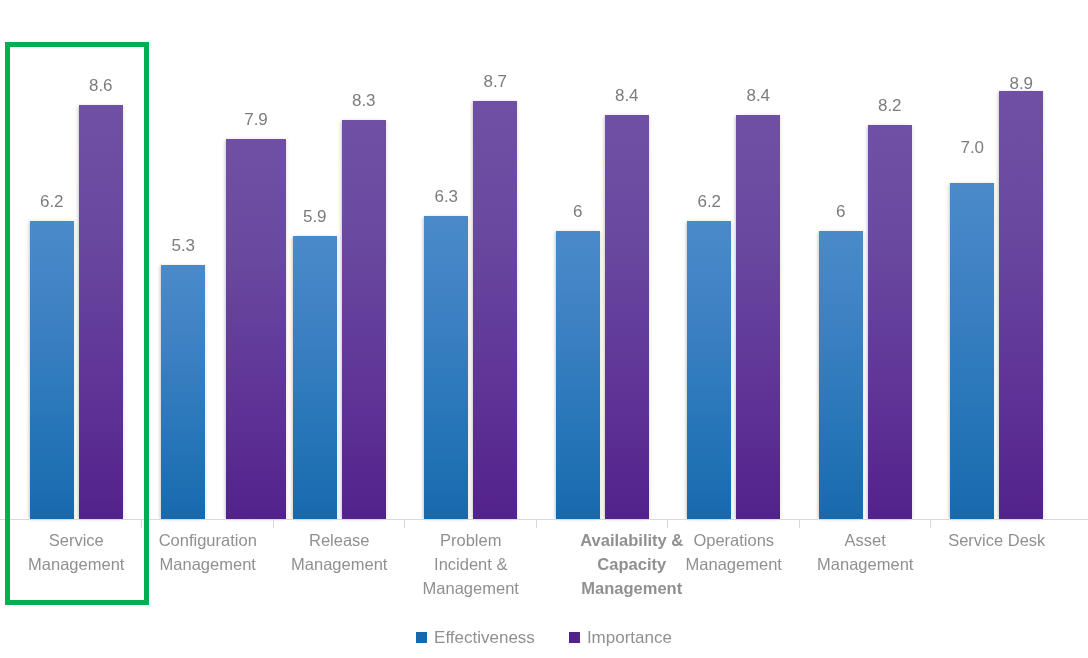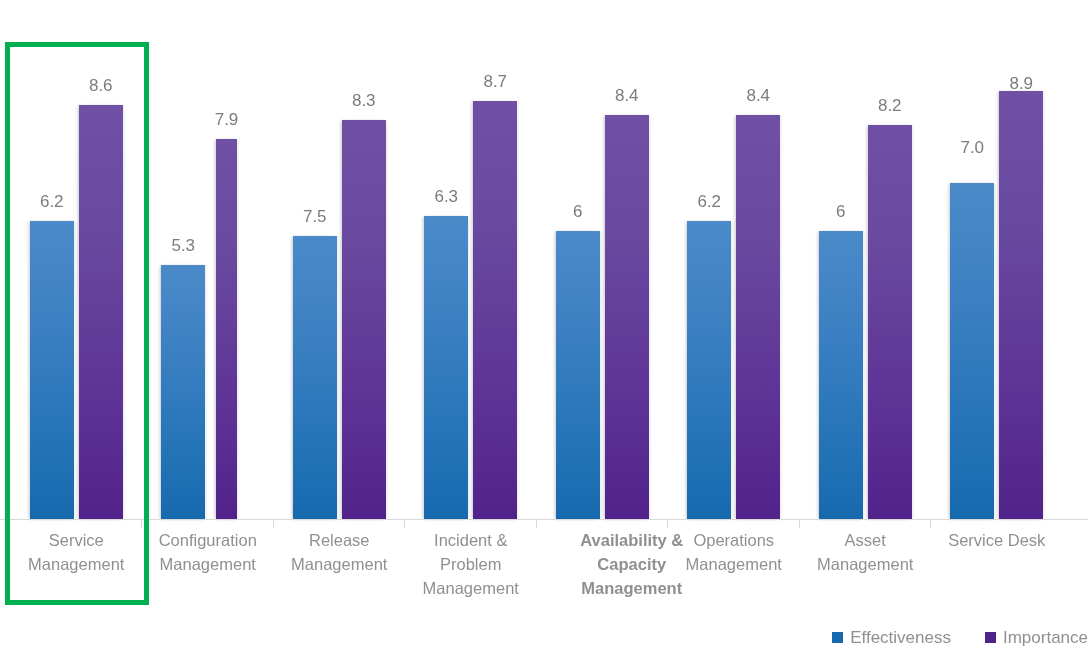--- a/index.html
+++ b/index.html
@@ -103,21 +103,21 @@
   .cat-line { display: block; white-space: nowrap; }
 
   
   #legend {
     position: absolute;
     left: 0;
     top: 624px;
     width: 1088px;
     height: 26px;
     display: flex;
-    justify-content: flex-end;
+    justify-content: center;
     align-items: center;
     gap: 34px;
   }
   .legend-item {
     display: flex;
     align-items: center;
     gap: 7px;
   }
   .legend-swatch {
     width: 11px;
@@ -158,29 +158,29 @@
         <div class="bar-wrap" style="left: 68.25px; width: 44px; height: 519px;">
           <div class="bar series-1" style="height: 414.52px;"></div>
           <span class="bar-label" style="bottom: 425.52px;">8.6</span>
         </div>
       </div>
       <div class="category-group" style="left: 142px; width: 131.5px;">
         <div class="bar-wrap" style="left: 19.25px; width: 44px; height: 519px;">
           <div class="bar series-0" style="height: 255.46px;"></div>
           <span class="bar-label" style="bottom: 266.46px;">5.3</span>
         </div>
-        <div class="bar-wrap" style="left: 74px; width: 21px; height: 519px;">
+        <div class="bar-wrap" style="left: 84px; width: 60px; height: 519px;">
           <div class="bar series-1" style="height: 380.78px;"></div>
           <span class="bar-label" style="bottom: 391.78px;">7.9</span>
         </div>
       </div>
       <div class="category-group" style="left: 273.5px; width: 131.5px;">
         <div class="bar-wrap" style="left: 19.25px; width: 44px; height: 519px;">
           <div class="bar series-0" style="height: 284.38px;"></div>
-          <span class="bar-label" style="bottom: 295.38px;">7.5</span>
+          <span class="bar-label" style="bottom: 295.38px;">5.9</span>
         </div>
         <div class="bar-wrap" style="left: 68.25px; width: 44px; height: 519px;">
           <div class="bar series-1" style="height: 400.06px;"></div>
           <span class="bar-label" style="bottom: 411.06px;">8.3</span>
         </div>
       </div>
       <div class="category-group" style="left: 405px; width: 131.5px;">
         <div class="bar-wrap" style="left: 19.25px; width: 44px; height: 519px;">
           <div class="bar series-0" style="height: 303.66px;"></div>
           <span class="bar-label" style="bottom: 314.66px;">6.3</span>
@@ -241,22 +241,22 @@
       </div>
       <div class="cat-label" style="left: 142px; width: 131.5px;">
         <span class="cat-line">Configuration</span>
         <span class="cat-line">Management</span>
       </div>
       <div class="cat-label" style="left: 273.5px; width: 131.5px;">
         <span class="cat-line">Release</span>
         <span class="cat-line">Management</span>
       </div>
       <div class="cat-label" style="left: 405px; width: 131.5px;">
+        <span class="cat-line">Problem</span>
         <span class="cat-line">Incident &amp;</span>
-        <span class="cat-line">Problem</span>
         <span class="cat-line">Management</span>
       </div>
       <div class="cat-label" style="left: 566px; width: 131.5px; font-weight: bold;">
         <span class="cat-line">Availability &amp;</span>
         <span class="cat-line">Capacity</span>
         <span class="cat-line">Management</span>
       </div>
       <div class="cat-label" style="left: 668px; width: 131.5px;">
         <span class="cat-line">Operations</span>
         <span class="cat-line">Management</span>

